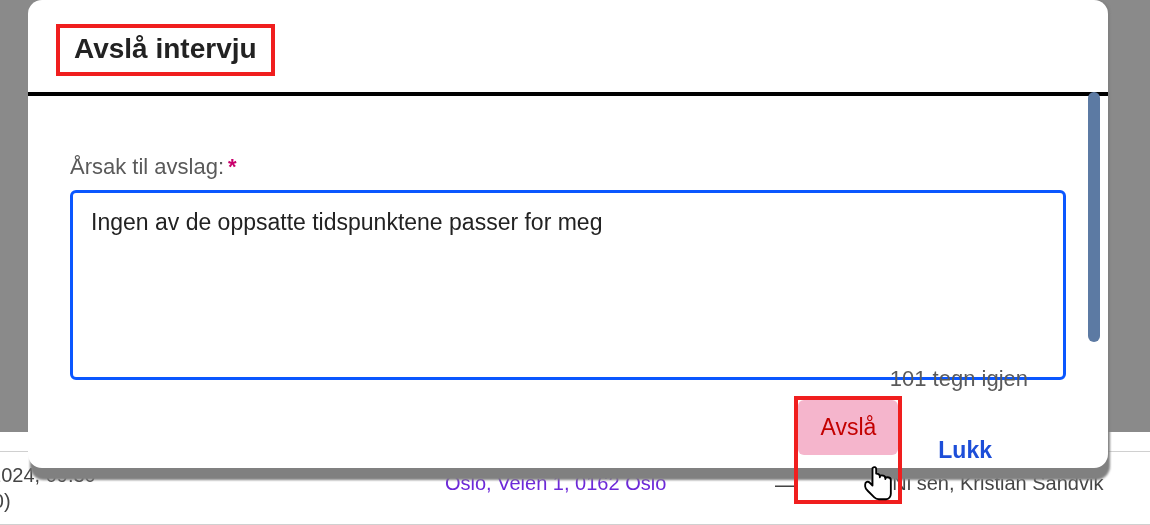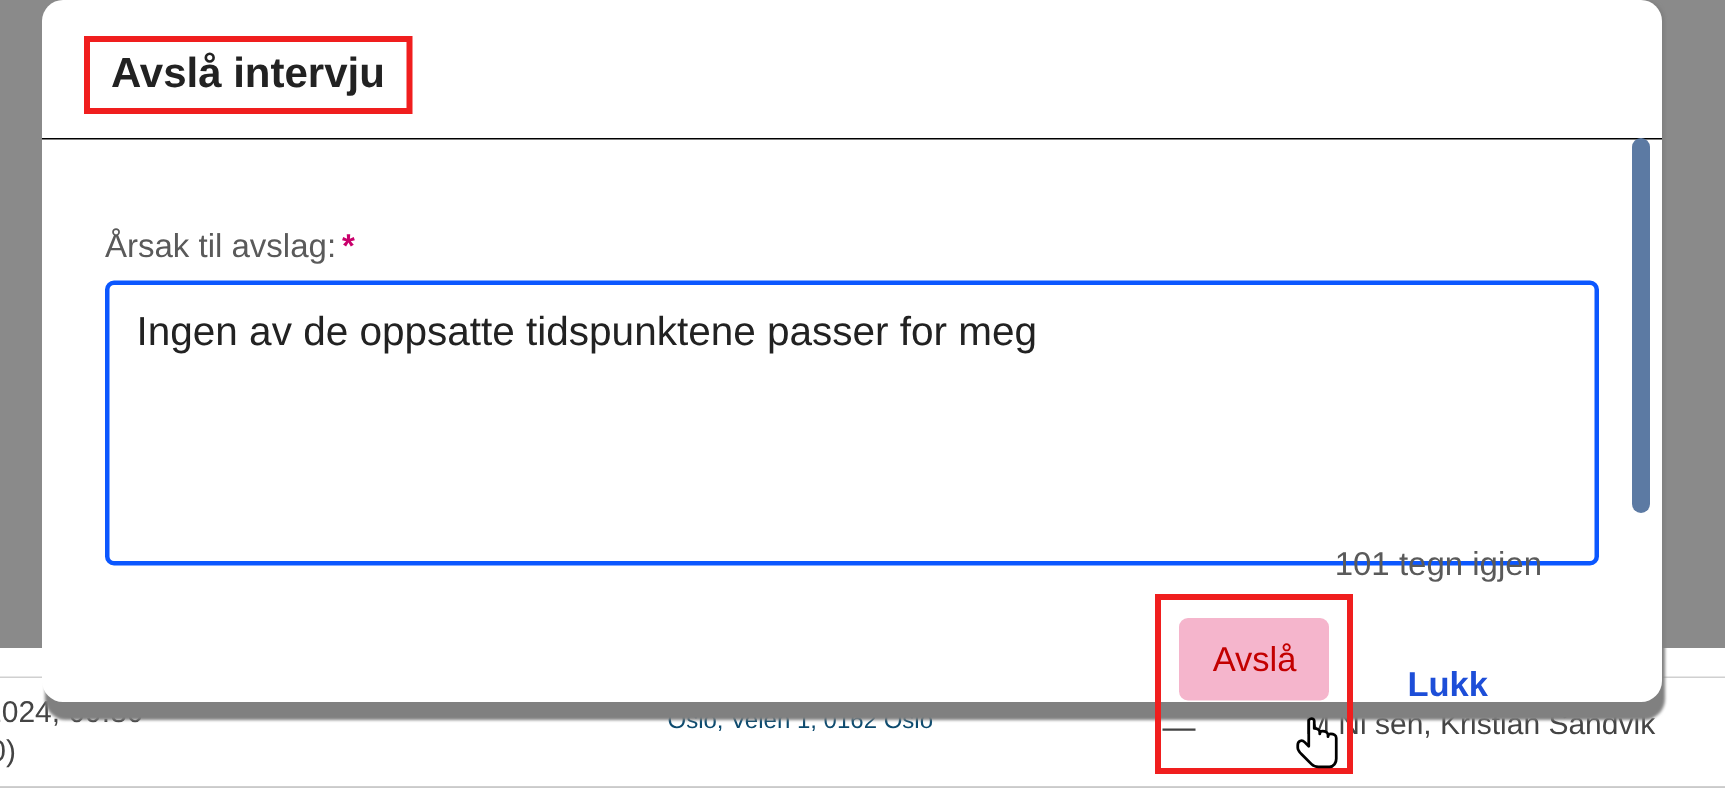--- a/index.html
+++ b/index.html
@@ -5,43 +5,43 @@
     * { box-sizing: border-box; margin: 0; padding: 0; }
     html, body { width: 1150px; height: 525px; font-family: Arial, Helvetica, sans-serif; overflow: hidden; }
     body { background: #8a8a8a; position: relative; }
 
     
     .bg-layer { position: absolute; inset: 0; background: #8a8a8a; }
     .bg-row { position: absolute; left: 0; right: 0; background: #ffffff; color: #444; display: flex; align-items: center; font-size: 20px; }
     .bg-row-bottom1 { top: 432px; height: 20px; border-bottom: 1px solid #d0d0d0;}
     .bg-row-bottom2 { top: 452px; height: 73px; border-bottom: 1px solid #d0d0d0; }
     .bg-cell-date { position: absolute; left: -70px; top: 10px; color:#444; font-size:20px; line-height:1.3;}
-    .bg-cell-addr { position: absolute; left: 445px; top: 20px; font-size:16px; color:#0c4a6e;}
+    .bg-cell-addr { position: absolute; left: 445px; top: 20px; font-size:20px; color:#6d28d9;}
     .bg-cell-dash { position: absolute; left: 775px; top: 20px; font-size:22px; color:#444;}
     .bg-cell-names{ position: absolute; left: 870px; top: 20px; font-size:20px; color:#444; white-space: nowrap;}
 
     
     .modal-shadow { position: absolute; left: 30px; top: 0px; width: 1080px; height: 480px; background: #808080; border-radius: 14px; filter: blur(1px); }
     .modal { position: absolute; left: 28px; top: 0px; width: 1080px; height: 468px; background: #ffffff; border-radius: 14px; display: flex; flex-direction: column; }
 
-    .modal-header { padding: 24px 28px 16px 28px; border-bottom: 1px solid #000000; }
+    .modal-header { padding: 24px 28px 16px 28px; border-bottom: 4px solid #000000; }
     .modal-title { font-size: 28px; font-weight: 600; color: #222; }
     .title-highlight { border: 4px solid #f01e1e; padding: 4px 14px 6px 14px; display: inline-block; line-height: 1.2; }
 
     .modal-body { position: relative; flex: 1 1 auto; padding: 22px 42px 0 42px; }
     .field-label { font-size: 22px; color: #5a5a5a; margin-bottom: 10px; margin-top: 36px; }
     .field-label .req { color: #c9006c; font-size: 22px; margin-left: 4px; font-weight: 700;}
-    .reason-area { width: 100%; height: 190px; border: 3px solid #0b57ff; border-radius: 6px; padding: 16px 18px; font-size: 27px; color: #222; resize: none; outline: none; font-family: inherit; }
+    .reason-area { width: 100%; height: 190px; border: 3px solid #0b57ff; border-radius: 6px; padding: 16px 18px; font-size: 23px; color: #222; resize: none; outline: none; font-family: inherit; }
 
     .counter { position: absolute; right: 80px; top: 270px; color: #5a5a5a; font-size: 22px; }
 
     .scroll-indicator { position: absolute; right: 8px; top: 92px; width: 12px; height: 250px; background: #5c7aa3; border-radius: 6px; }
 
     .footer { position: absolute; right: 110px; top: 396px; display: flex; align-items: center; gap: 30px; }
-    .btn-reject-wrap { border: 4px solid #f01e1e; padding: 12px; padding-bottom: 45px; position: relative; }
+    .btn-reject-wrap { border: 4px solid #f01e1e; padding: 0; padding-bottom: 45px; position: relative; }
     .btn-reject { background: #f5b5cc; color: #c30000; font-size: 23px; font-weight: 400; border: none; border-radius: 6px; padding: 14px 22px; cursor: pointer; }
     .btn-close { background: none; border: none; color: #1d4ed8; font-size: 23px; font-weight: 600; cursor: pointer; padding: 8px 6px; }
 
     .cursor { position: absolute; right: -2px; bottom: -2px; width: 44px; height: 44px; }
     .cursor svg { width: 44px; height: 44px; }
   </style>
 </head>
 <body>
 
 <div class="bg-layer">

